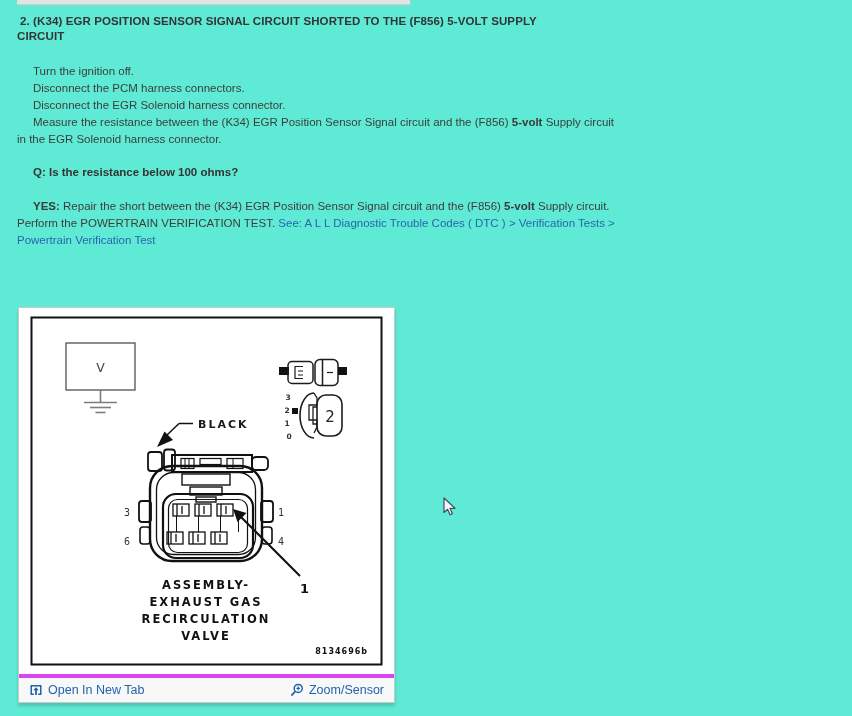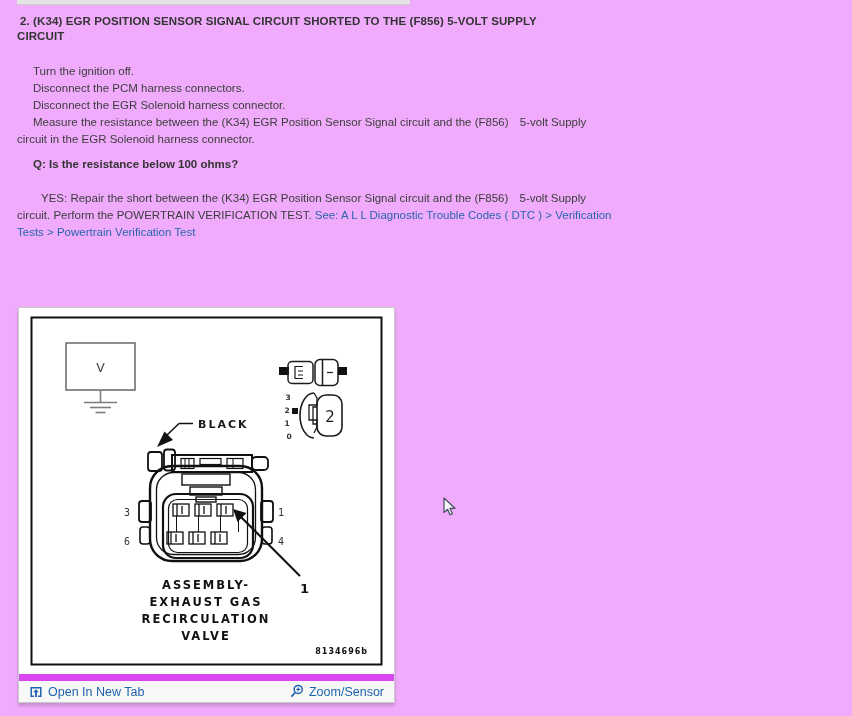--- a/index.html
+++ b/index.html
@@ -1,47 +1,47 @@
 <!DOCTYPE html>
 <html><head>
 <meta charset="utf-8">
 <style>
   * { margin:0; padding:0; box-sizing:border-box; }
   html,body { width:852px; height:716px; background:#fff; overflow:hidden;
               font-family:"Liberation Sans", sans-serif; color:#3d3d3d; }
-  .page { position:relative; width:852px; height:716px; background:#f0abfc; }
+  .page { position:relative; width:852px; height:716px; background:#5eead4; }
 
   .top-bar { position:absolute; left:17px; top:0; width:393px; height:5px;
              background:#e3e3e3; border-bottom:1px solid #cfcfcf; }
 
   .text-col { position:absolute; left:17px; top:14px; width:600px; font-size:11.5px; line-height:17px; }
 
   h1.heading { font-size:11.5px; line-height:15px; font-weight:bold; color:#343434;
                width:562px; text-indent:3px; letter-spacing:.1px; }
 
   .steps { margin-top:19px; }
   .steps p, .q-line, .yes-para, .no-line { text-indent:16px; }
 
-  .q-line { margin-top:8px; font-weight:bold; color:#343434; }
+  .q-line { margin-top:16px; font-weight:bold; color:#343434; }
 
   .yes-para { margin-top:17px; }
   .no-line { }
 
-  b { font-weight:normal; color:#3a3a3a;margin-left:8px; }
+  b { font-weight:bold; color:#3a3a3a; }
 
   .link { color:#2a65ae; cursor:pointer; }
 
   .figure-frame { position:absolute; left:18px; top:307px; width:377px; height:396px;
                   background:#fff; border:1px solid #c9c9c9;
                   box-shadow:0 3px 3px rgba(0,0,0,.16);
                   display:flex; flex-direction:column; }
   .figure-canvas { position:relative; flex:1; }
   .figure-canvas svg.diagram { position:absolute; left:11px; top:8px; }
 
-  .figure-toolbar { height:28px; background:#f8f8f8; border-top:7px solid #d946ef;
+  .figure-toolbar { height:28px; background:#f8f8f8; border-top:4px solid #d946ef;
                     display:flex; align-items:center; justify-content:space-between;
                     padding:0 10px; font-size:12.5px; }
   .tool-link { display:flex; align-items:center; gap:5px; color:#1f62ae; cursor:pointer; }
   .tool-link svg { display:block; }
 
   .cursor { position:absolute; left:443px; top:497px; width:14px; height:20px; }
 
   text { font-family:"DejaVu Sans", sans-serif; }
   text.pinlbl { font-family:"DejaVu Sans Mono", monospace; }
 </style>

